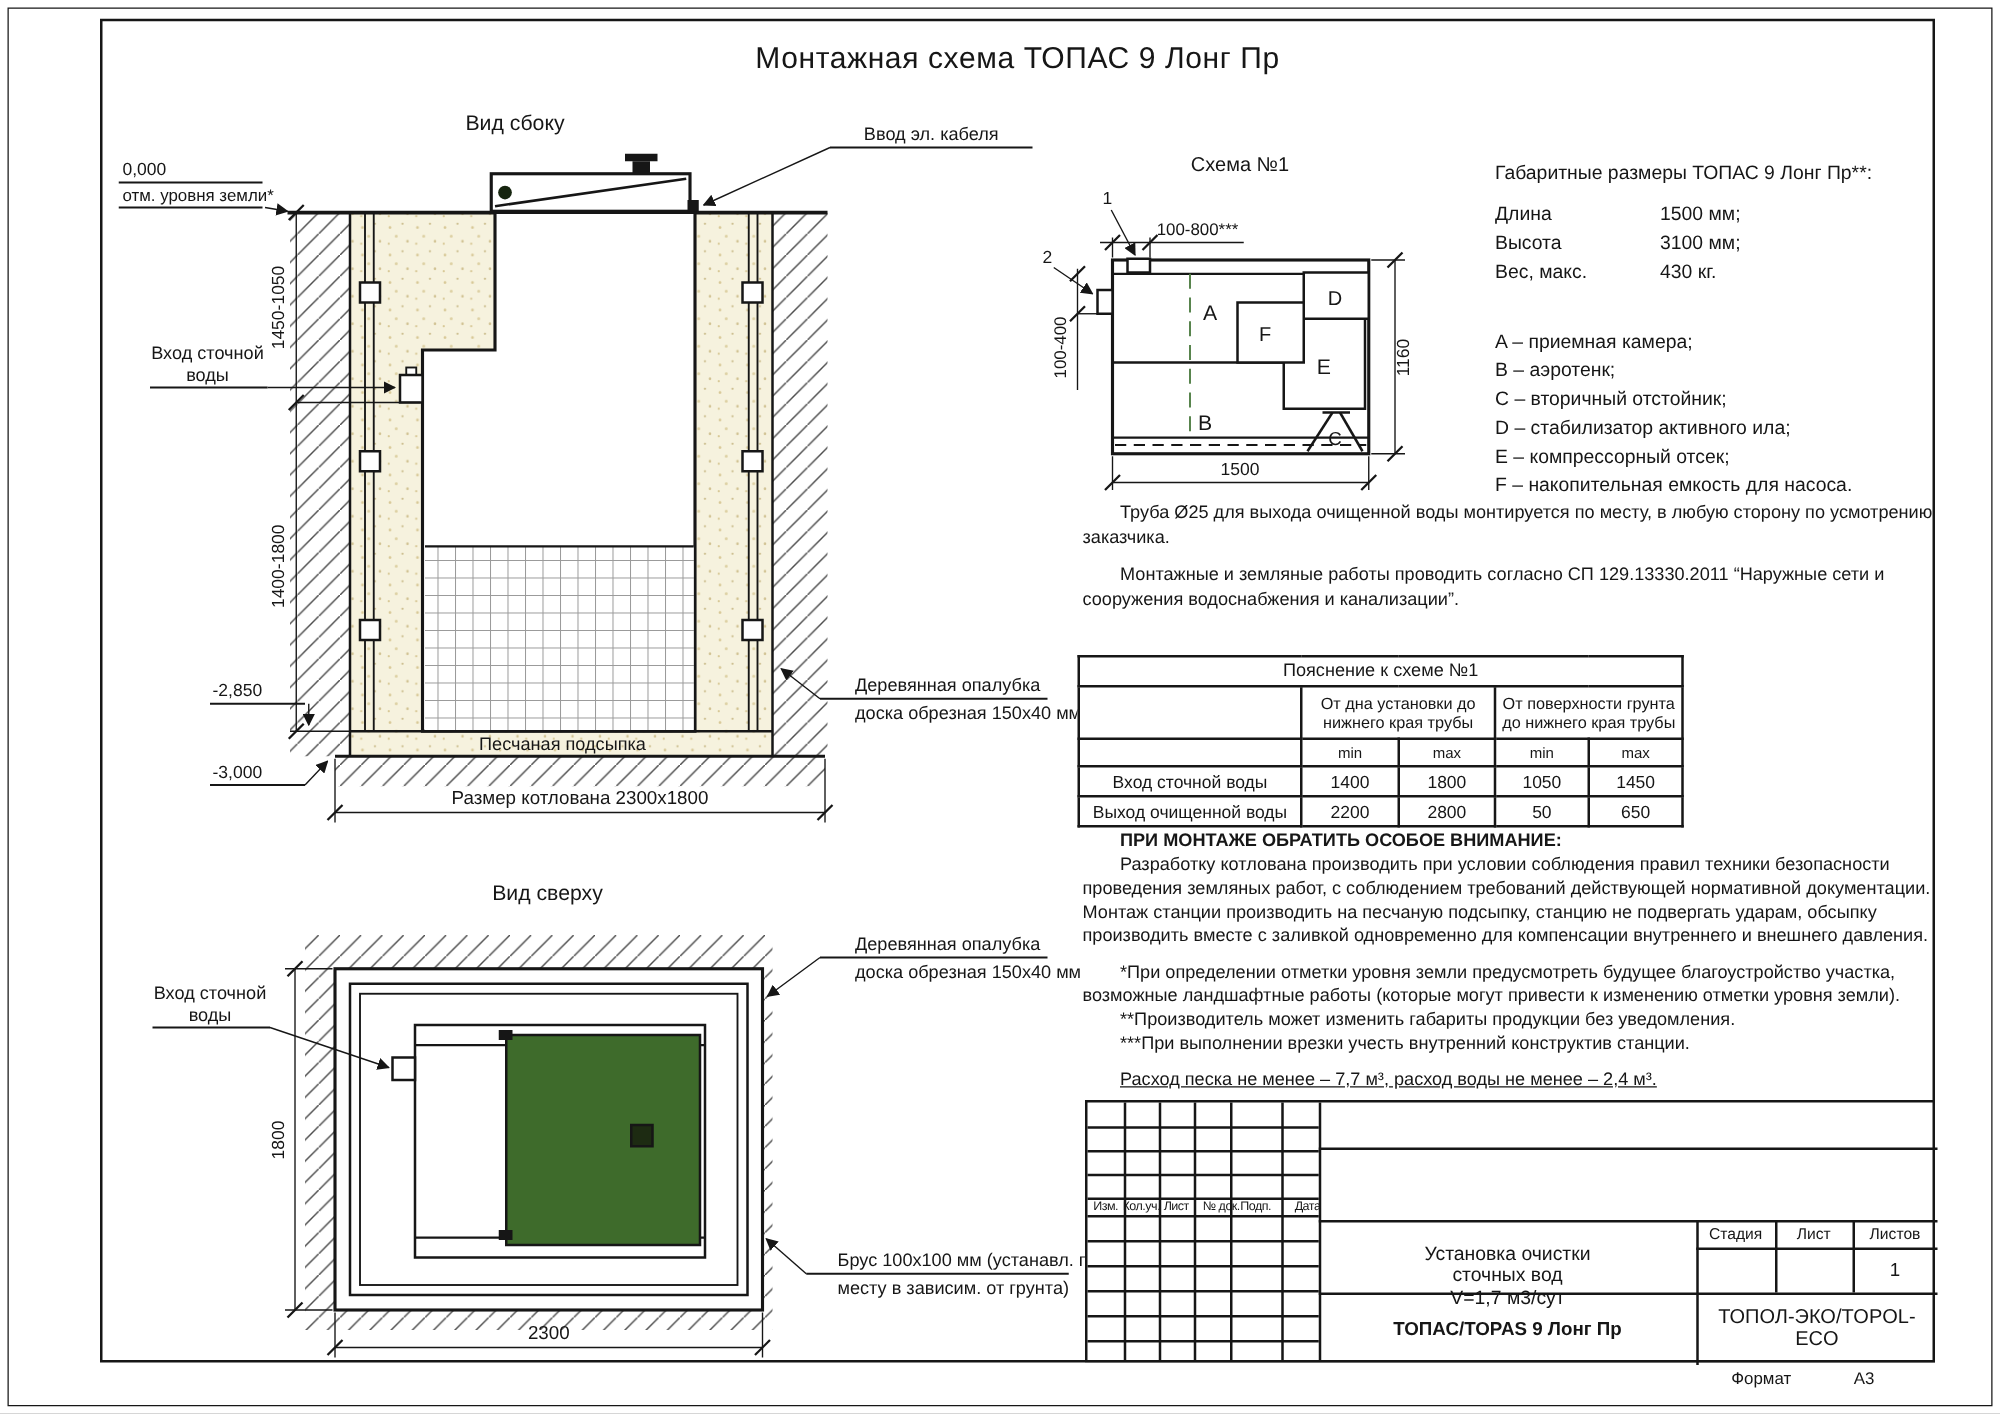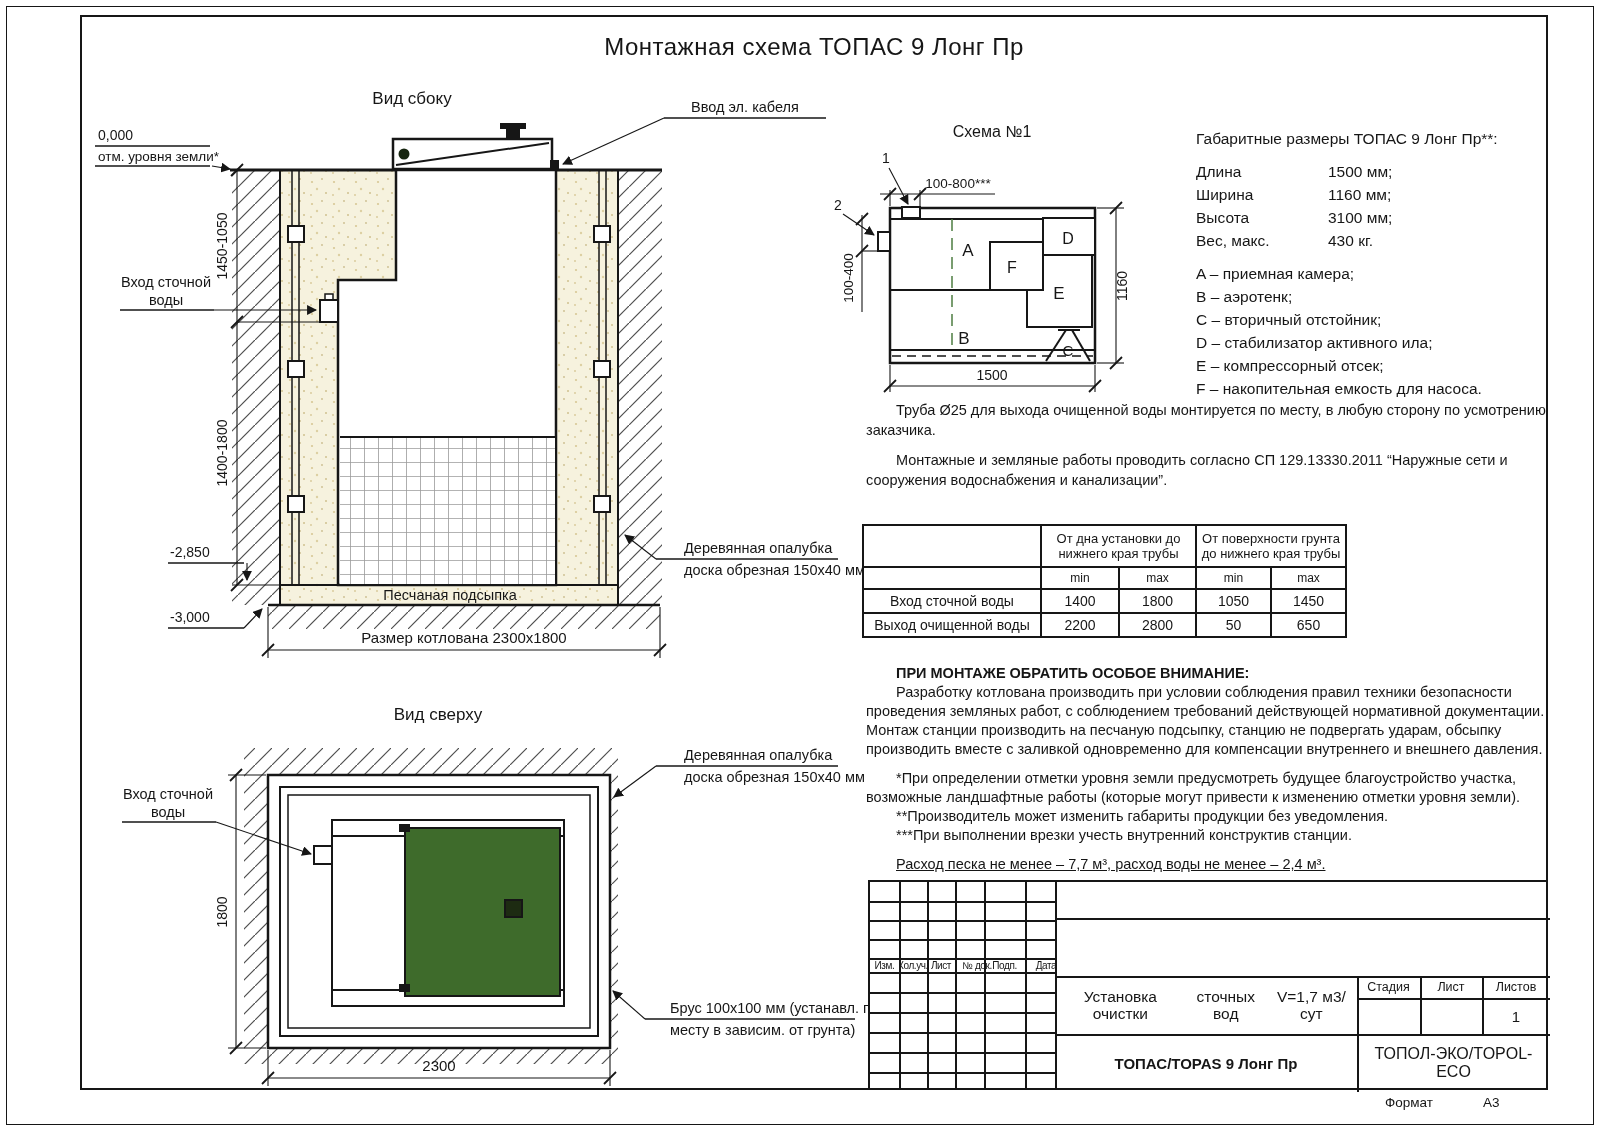--- a/index.html
+++ b/index.html
@@ -41,21 +41,21 @@
   .attn .hd{font-weight:bold;text-indent:30px;}
   .gap10{margin-top:10px !important;}
   .uline{text-decoration:underline;}
   
   .stamp{position:absolute;left:868px;top:880px;width:680px;height:210px;border:2.5px solid #161616;box-sizing:border-box;background:#fff;}
   .stamp .vl,.stamp .hl{position:absolute;background:#161616;}
   .stamp .vl{width:2px;}
   .stamp .hl{height:2px;}
   .stamp .cell{position:absolute;display:flex;align-items:center;justify-content:center;text-align:center;overflow:hidden;}
   .rh{font-size:10px;letter-spacing:-.4px;}
-  .doc-title{flex-direction:row;font-size:15.5px;line-height:17.5px;}
+  .doc-title{flex-direction:column;font-size:15.5px;line-height:17.5px;margin-top:16px;}
   .fmt{position:absolute;font-size:13.5px;}
 </style>
 </head>
 <body>
 
 <div class="page">
   <div class="outer-border"></div>
   <div class="frame"></div>
   <div class="pg-title">Монтажная схема ТОПАС 9 Лонг Пр</div>
 
@@ -292,24 +292,20 @@
     </g>
   </svg>
 
   <div class="dims">
     <div class="hd">Габаритные размеры ТОПАС 9 Лонг Пр**:</div>
     <div class="drow">
         <span class="dl">Длина</span>
         <span>1500 мм;</span>
       </div>
     <div class="drow">
-        <span class="dl">Ширина</span>
-        <span>1160 мм;</span>
-      </div>
-    <div class="drow">
         <span class="dl">Высота</span>
         <span>3100 мм;</span>
       </div>
     <div class="drow">
         <span class="dl">Вес, макс.</span>
         <span>430 кг.</span>
       </div>
   </div>
 
   <div class="legend">
@@ -328,20 +324,23 @@
 
   <table class="pt">
     <colgroup>
         <col style="width:178px">
         <col style="width:78px">
         <col style="width:77px">
         <col style="width:75px">
         <col style="width:75px">
       </colgroup>
     <tbody>
+        <tr>
+          <td colspan="5" class="ttl">Пояснение к схеме №1</td>
+        </tr>
     <tr>
       <td class="grp"></td>
       <td colspan="2" class="grp">От дна установки до нижнего края трубы</td>
       <td colspan="2" class="grp">От поверхности грунта до нижнего края трубы</td>
     </tr>
     <tr>
       <td class="mm"></td>
       <td class="mm">min</td>
       <td class="mm">max</td>
       <td class="mm">min</td>

